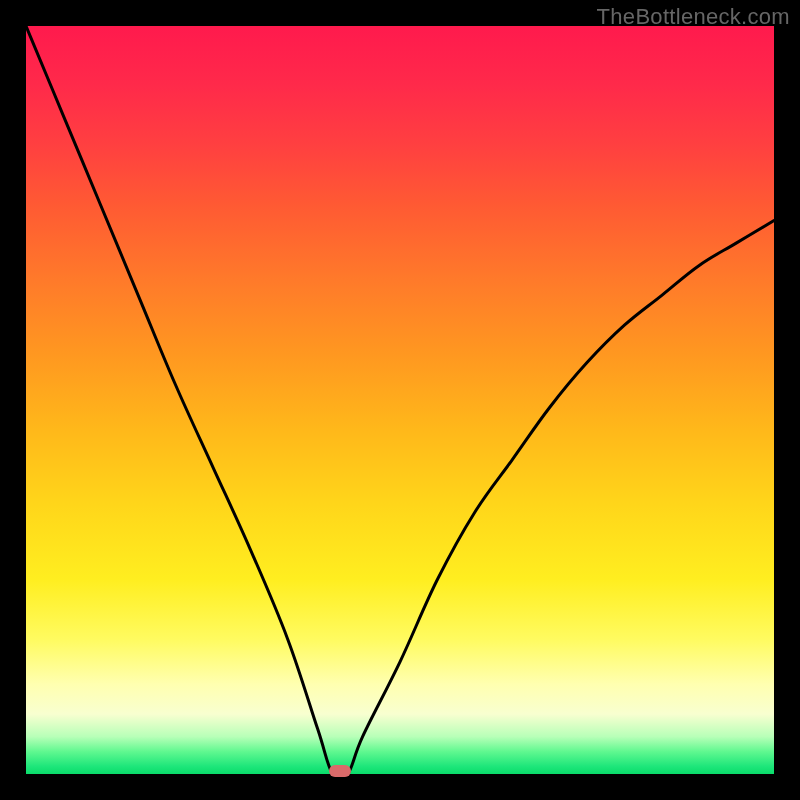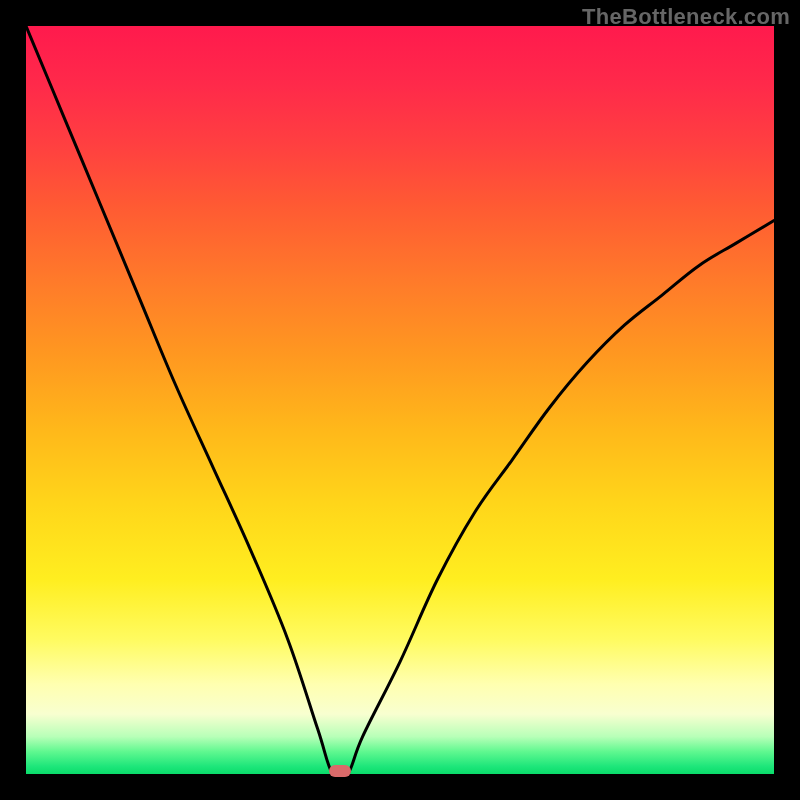--- a/index.html
+++ b/index.html
@@ -34,21 +34,21 @@
       #60f890 97%,
       #1de67a 99%,
       #0adc6a 100%);
   }
   .watermark {
     position: absolute;
     top: 4px;
     right: 10px;
     color: #666;
     font-size: 22px;
-    font-weight: 700;
+    font-weight: 400;
     letter-spacing: 0.3px;
     z-index: 10;
   }
   svg.curve {
     position: absolute;
     left: 0;
     top: 0;
     width: 100%;
     height: 100%;
     z-index: 2;

